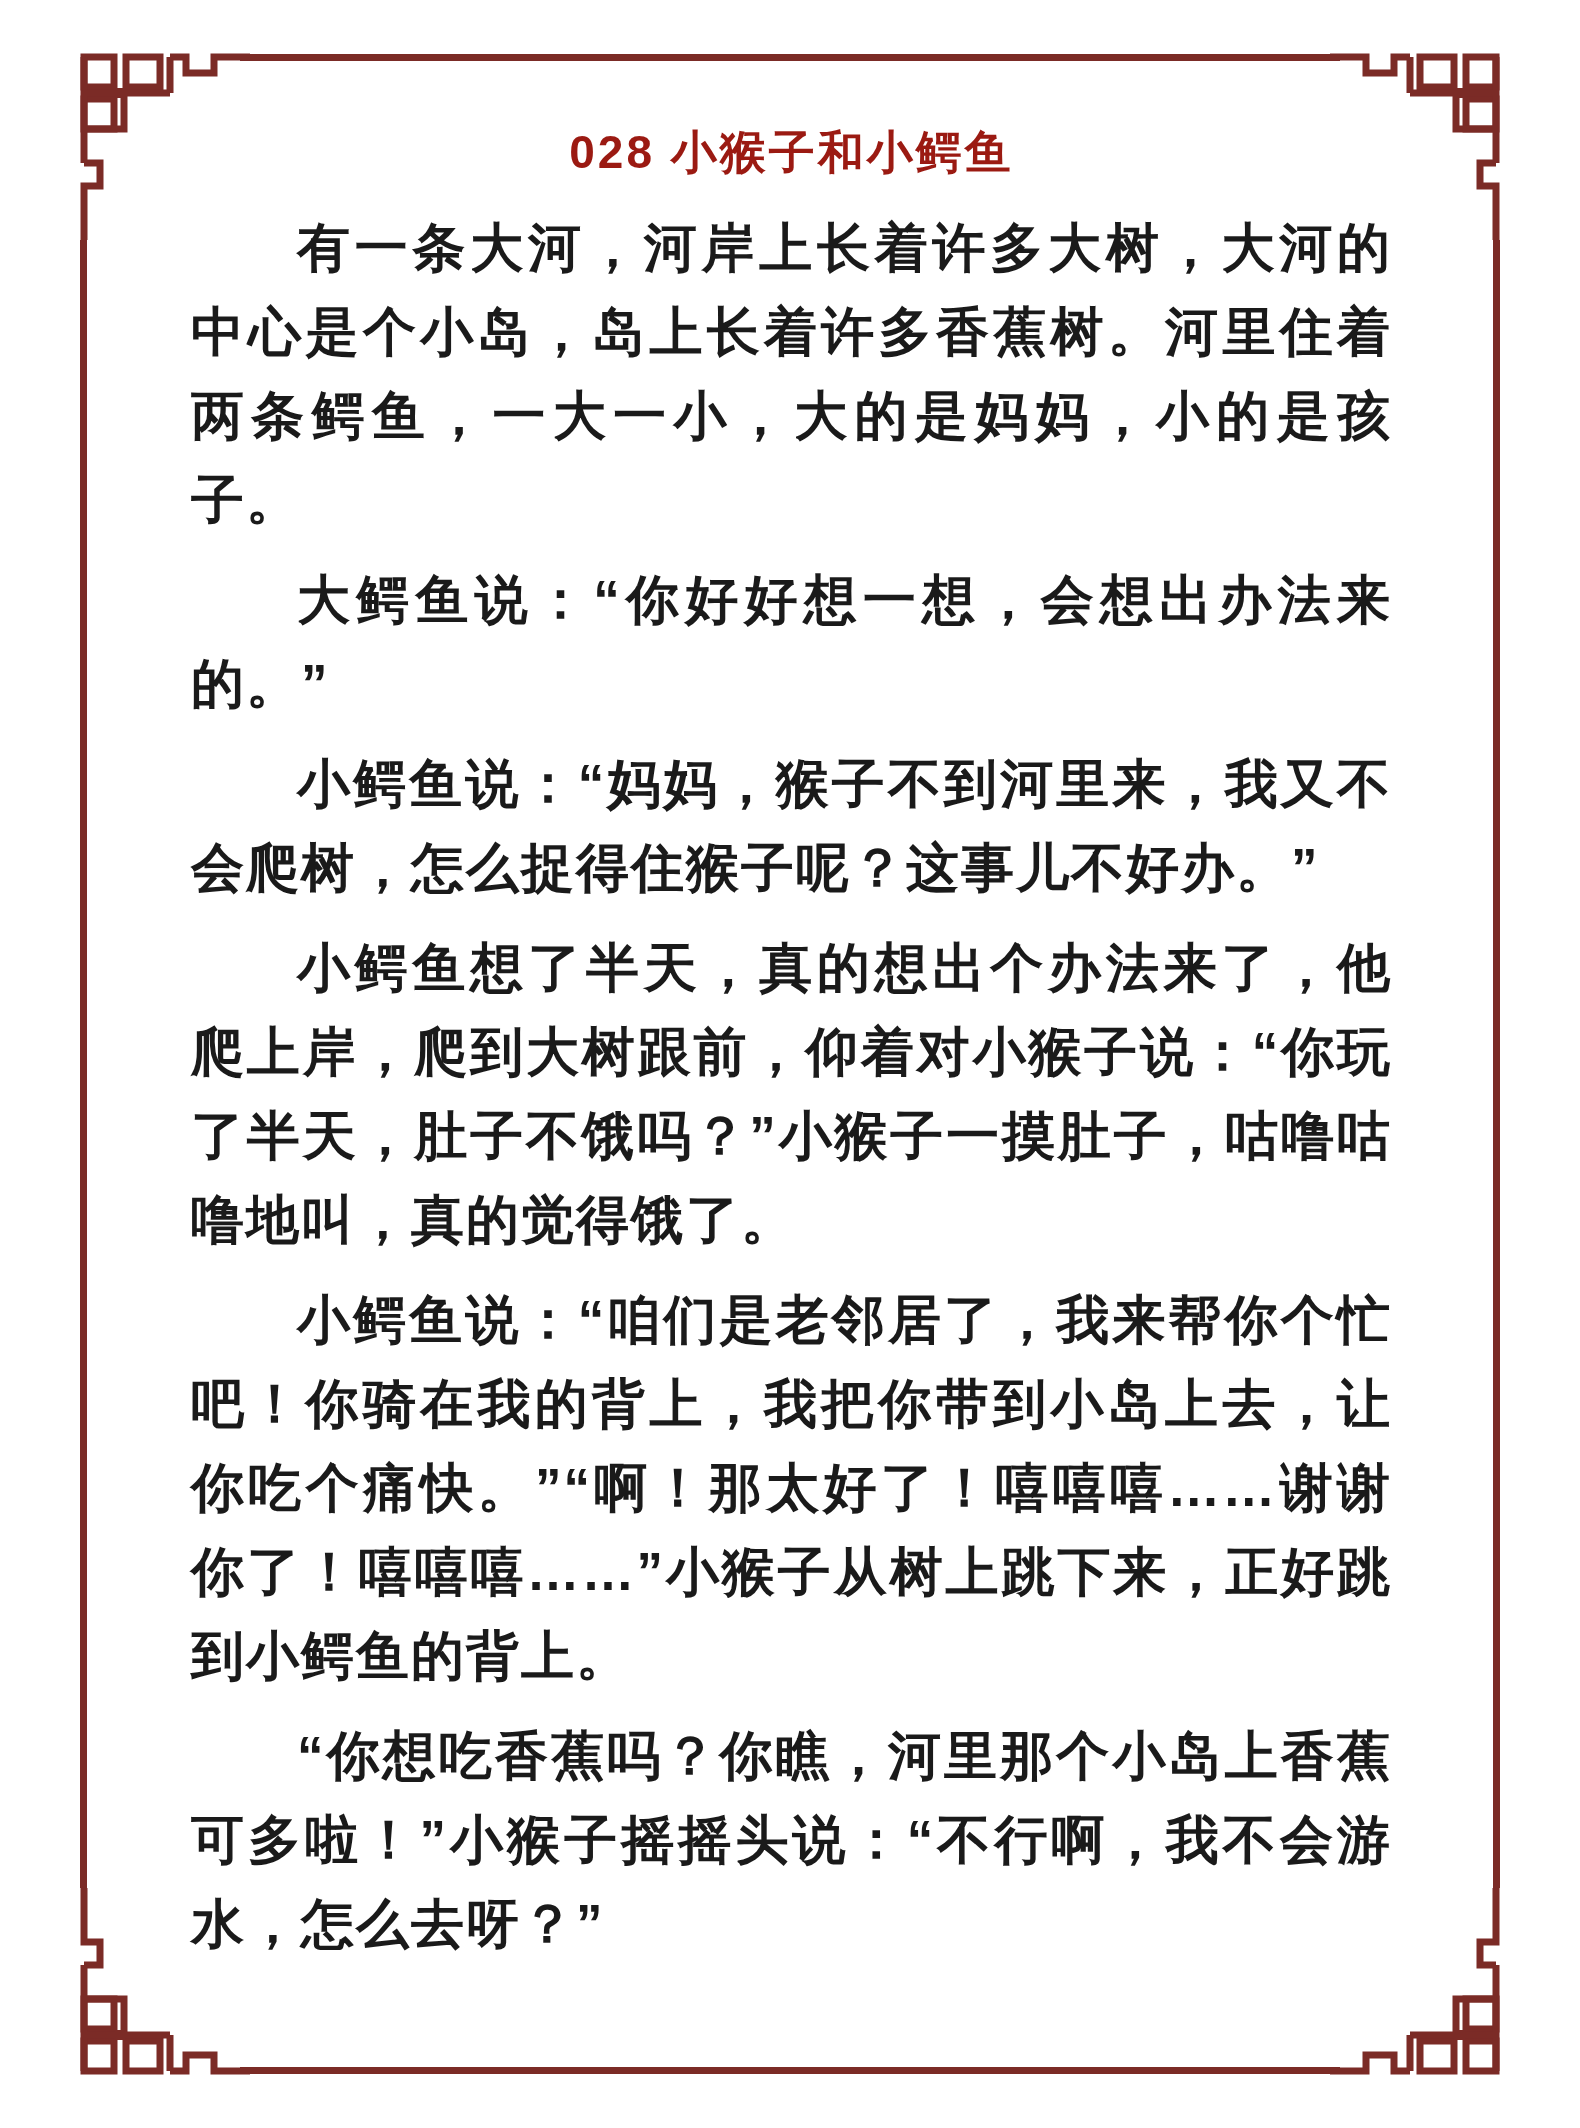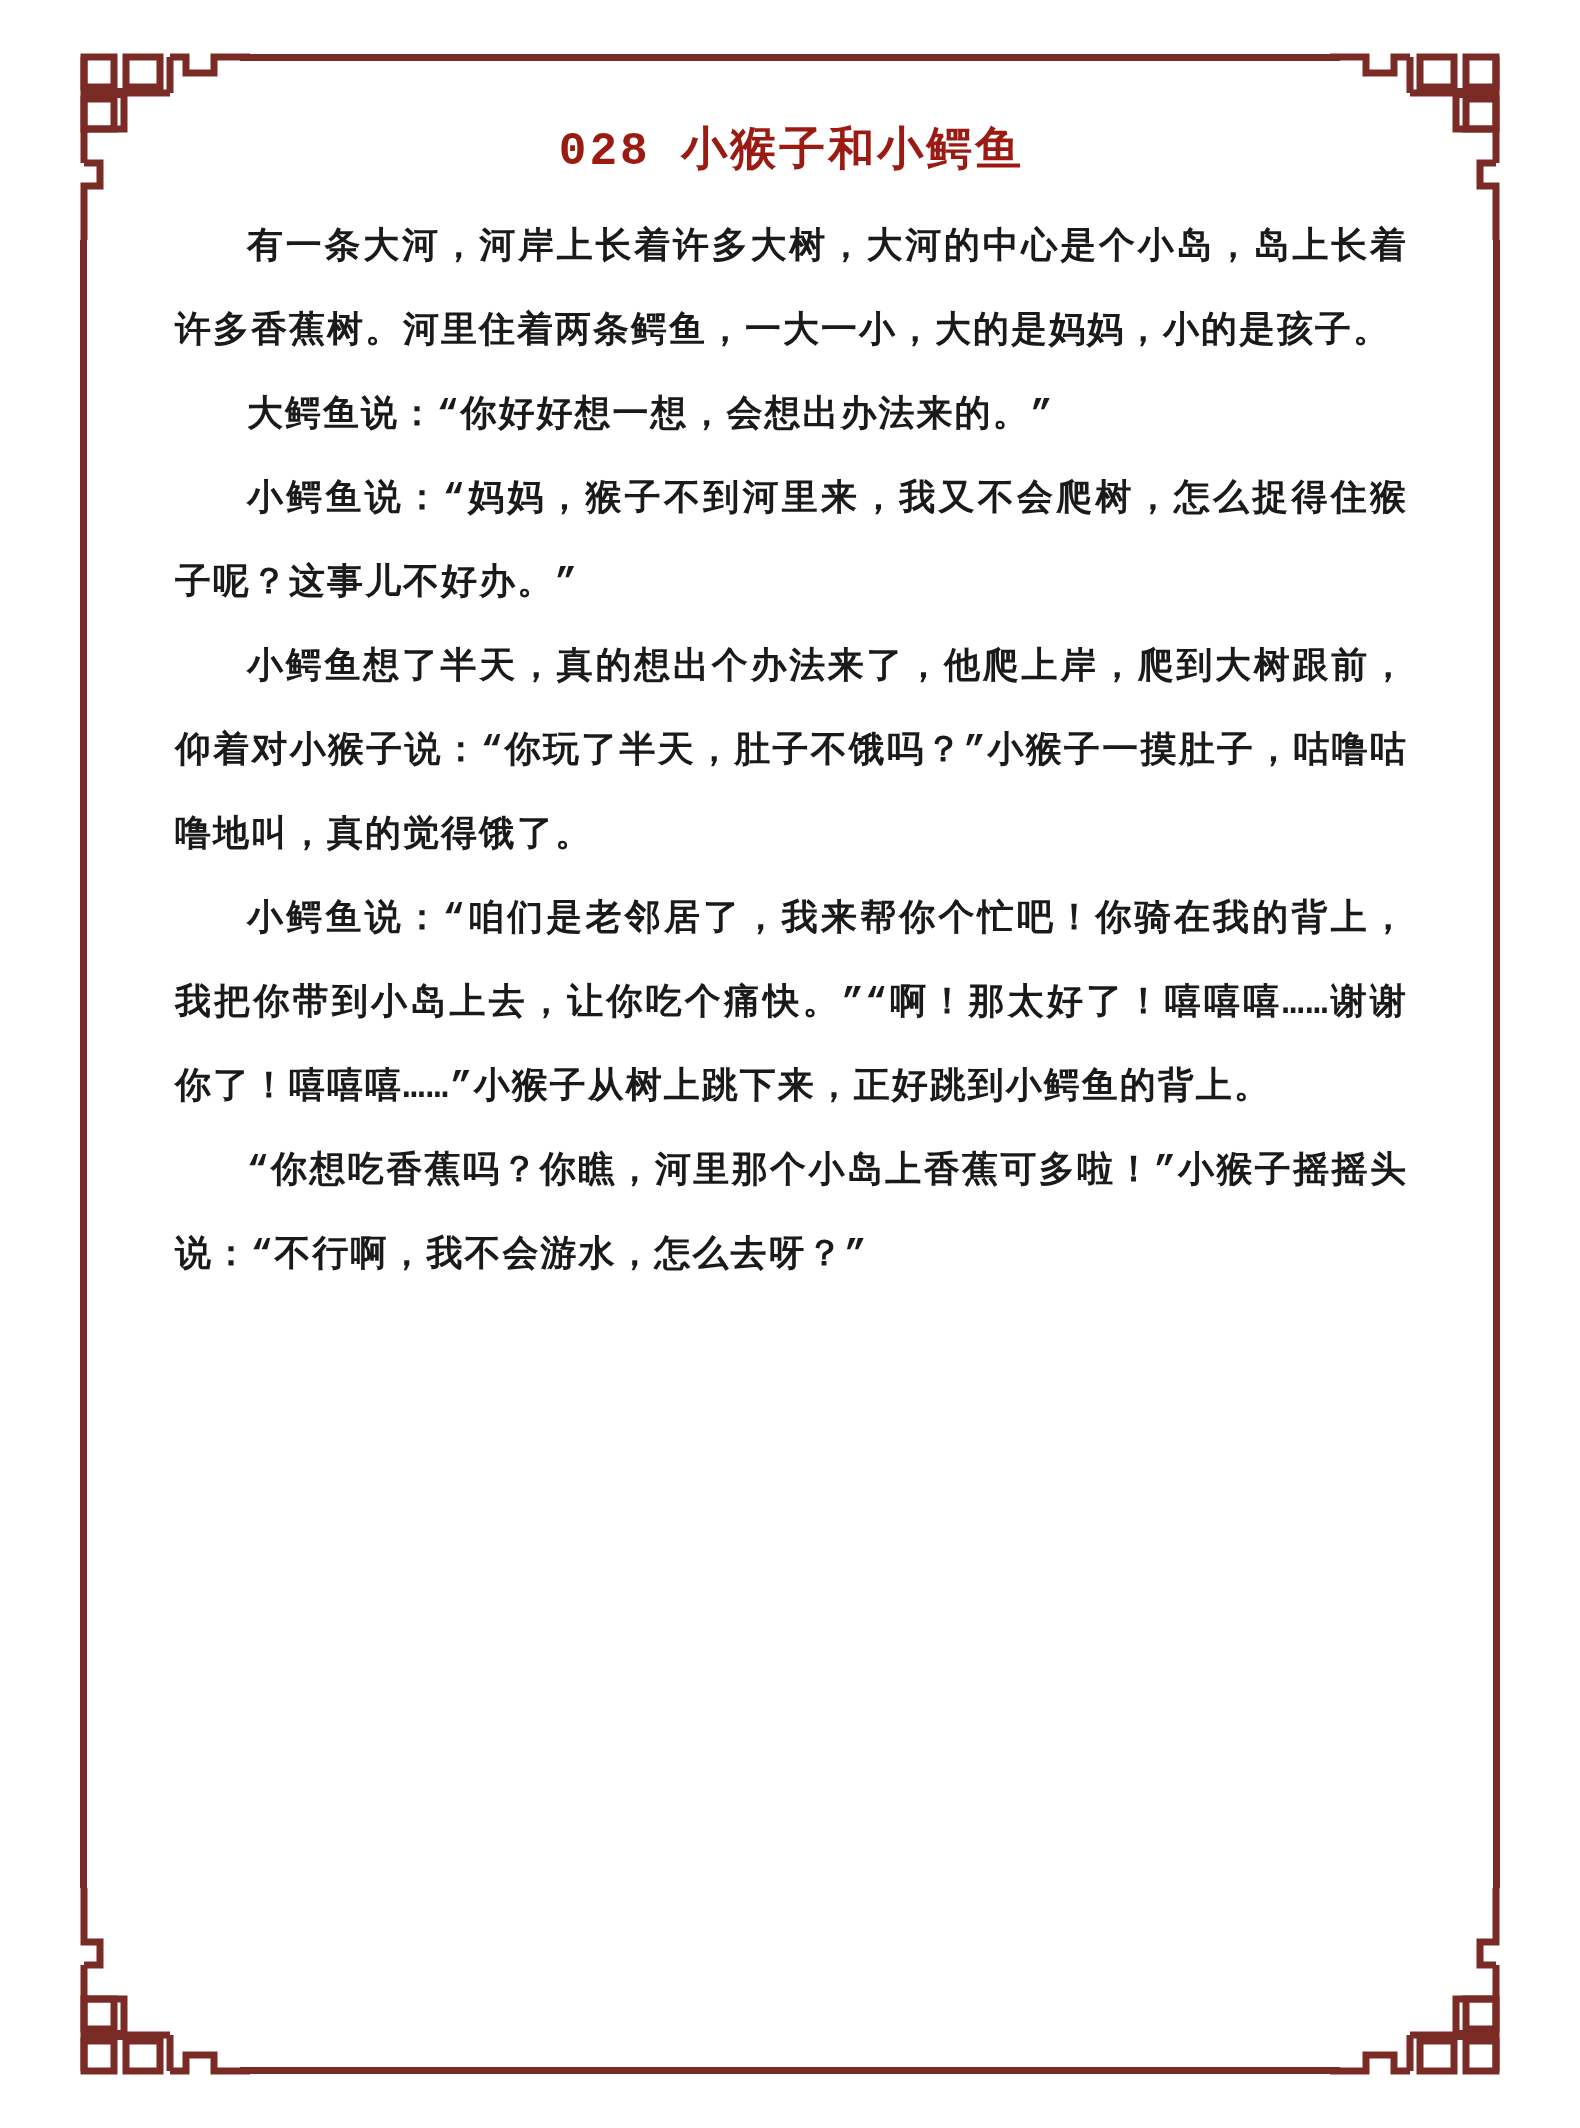--- a/index.html
+++ b/index.html
@@ -6,21 +6,21 @@
     margin: 0;
     padding: 0;
     background: #ffffff;
   }
   .page {
     position: relative;
     width: 1580px;
     height: 2128px;
     background: var(--page-bg, #ffffff);
     overflow: hidden;
-    font-family: Liberation Mono, monospace;
+    font-family: Liberation Sans, sans-serif;
   }
   
   .frame-bar {
     position: absolute;
     background: var(--border-color, #7b2b26);
   }
   .frame-bar.top    { top: 54px;    left: 240px; right: 240px; height: 7px; }
   .frame-bar.bottom { bottom: 54px; left: 240px; right: 240px; height: 7px; }
   .frame-bar.left   { left: 80px;   top: 240px;  bottom: 240px; width: 7px; }
   .frame-bar.right  { right: 80px;  top: 240px;  bottom: 240px; width: 7px; }
@@ -44,23 +44,23 @@
   .doc-title {
     text-align: center;
     color: var(--title-color, #9b1a12);
     font-size: 46px;
     font-weight: 700;
     letter-spacing: 3px;
     margin: 0 0 22px 0;
     line-height: 64px;
   }
   .story p {
-    margin: 0;
+    margin: 16px;
     text-indent: 2em;
-    font-size: 36px;
+    font-size: 53px;
     font-weight: 700;
     color: var(--text-color, #1a1a1a);
     line-height: 84px;
     letter-spacing: 2px;
     text-align: justify;
     text-justify: inter-character;
   }
 </style>
 </head>
 <body>

